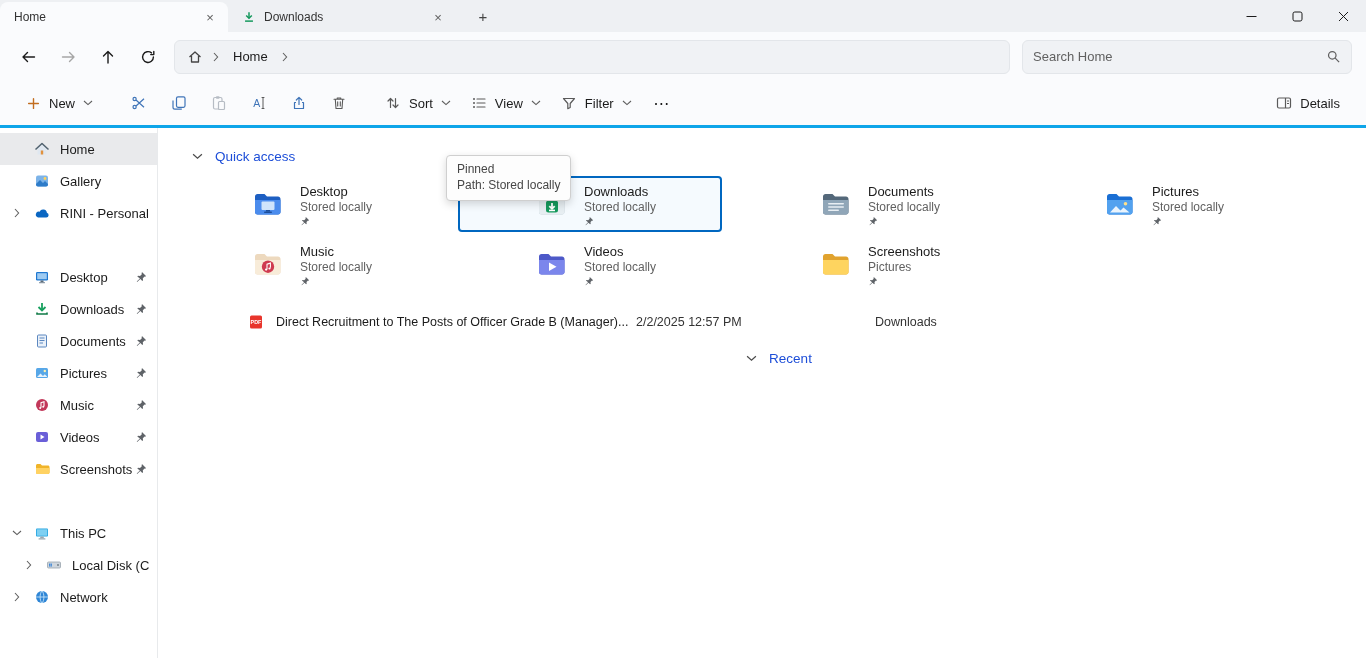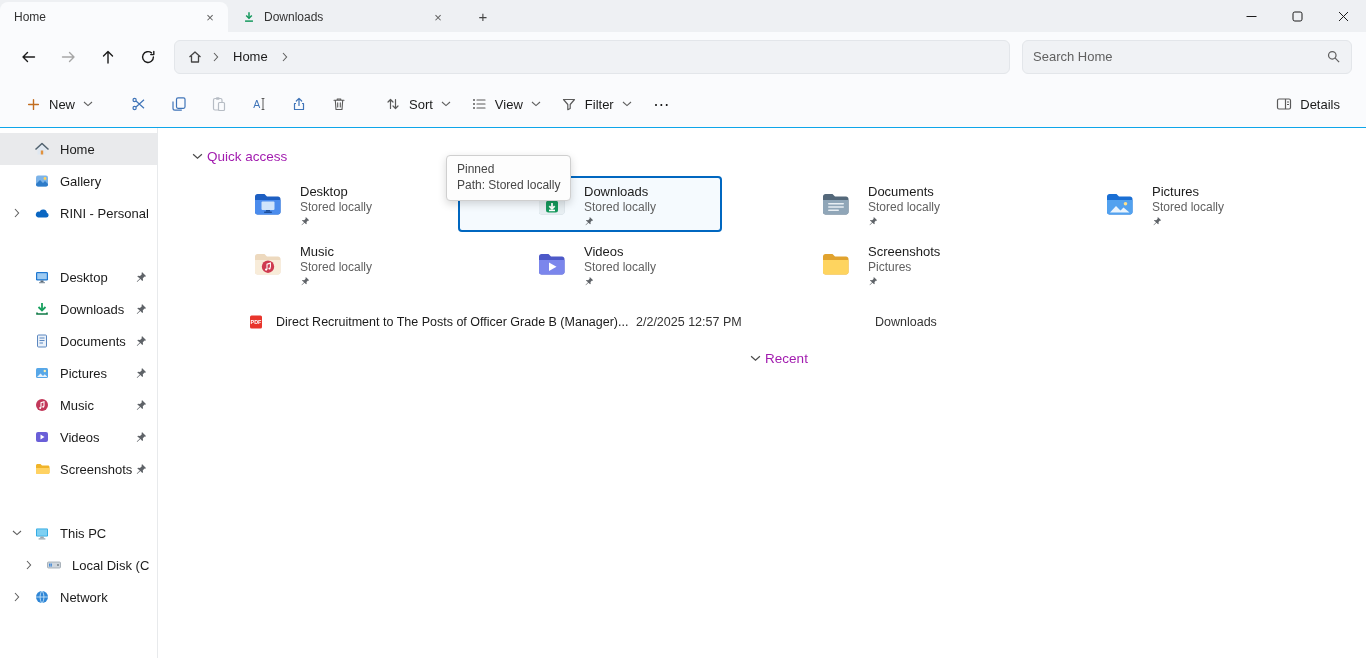--- a/index.html
+++ b/index.html
@@ -20,41 +20,41 @@
   
   .navbar{height:49px;background:#fafbfd;display:flex;align-items:center;padding:0 10px 0 8px;}
   .nav-btn{width:40px;height:36px;display:flex;align-items:center;justify-content:center;border-radius:4px;}
   .addressbar{flex:1;height:34px;background:#f0f2f5;border:1px solid #e3e6ea;border-radius:6px;margin:0 12px 0 6px;display:flex;align-items:center;padding:0 12px;gap:10px;font-size:13px;color:#1b1b1b;}
   .crumb{padding:2px 4px;border-radius:4px;}
   .searchbox{width:330px;height:34px;background:#f0f2f5;border:1px solid #e3e6ea;border-radius:6px;display:flex;align-items:center;padding:0 10px;margin-right:4px;}
   .searchbox input{flex:1;border:none;background:transparent;outline:none;font-size:13px;color:#333;}
   .searchbox input::placeholder{color:#616161;}
 
   
-  .toolbar{height:47px;background:#fafbfd;border-bottom:1px solid #0ea5e9;display:flex;align-items:center;padding:0 16px;gap:0;}
+  .toolbar{height:47px;background:#fafbfd;border-bottom:3px solid #0ea5e9;display:flex;align-items:center;padding:0 16px;gap:0;}
   .tb-btn{height:36px;display:flex;align-items:center;gap:8px;padding:0 10px;border-radius:4px;font-size:13px;color:#1b1b1b;}
   .tb-icon{width:40px;height:36px;display:flex;align-items:center;justify-content:center;border-radius:4px;}
   .tb-more{font-size:16px;color:#1b1b1b;letter-spacing:1px;}
   .tb-spacer{flex:1;}
   .gap-l{margin-left:16px;}
 
   
   .content{display:flex;height:530px;background:#fff;}
   .sidebar{width:158px;border-right:1px solid #e8eaec;padding-top:5px;flex:none;}
   .side-item{height:32px;display:flex;align-items:center;font-size:13px;color:#1b1b1b;padding-right:8px;}
   .side-item.selected{background:#e9eaec;}
   .chev{width:34px;display:flex;justify-content:center;flex:none;}
   .chev.indent{margin-left:12px;}
   .sicon{width:16px;height:16px;margin-right:10px;flex:none;}
   .slabel{flex:1;white-space:nowrap;overflow:hidden;}
   .spin{width:14px;flex:none;}
   .side-gap{height:32px;}
 
   .main{flex:1;padding-top:12px;position:relative;background:#fff;}
-  .sec-header{height:32px;display:flex;align-items:center;gap:4px;padding-left:34px;font-size:13.5px;color:#a21caf;}
+  .sec-header{height:32px;display:flex;align-items:center;gap:12px;padding-left:34px;font-size:13.5px;color:#1d4ed8;}
   .sec-header.mt1{margin-top:12px;}
   .sec-header.mt2{margin-top:6px;justify-content:center;}
   .tiles{display:grid;grid-template-columns:repeat(4,284px);grid-row-gap:4px;padding-left:16px;margin-top:4px;}
   .tile{width:264px;height:56px;border-radius:4px;display:flex;align-items:center;padding-left:78px;gap:16px;}
   .tile.selected{box-shadow:inset 0 0 0 2px #0067c0;background:#f5fafe;}
   .ticon{width:32px;height:32px;flex:none;}
   .tile-name{font-size:13px;color:#1b1b1b;line-height:17px;}
   .tile-sub{font-size:12px;color:#616161;line-height:15px;}
   .tile-pin{display:block;margin-top:1px;}
 

